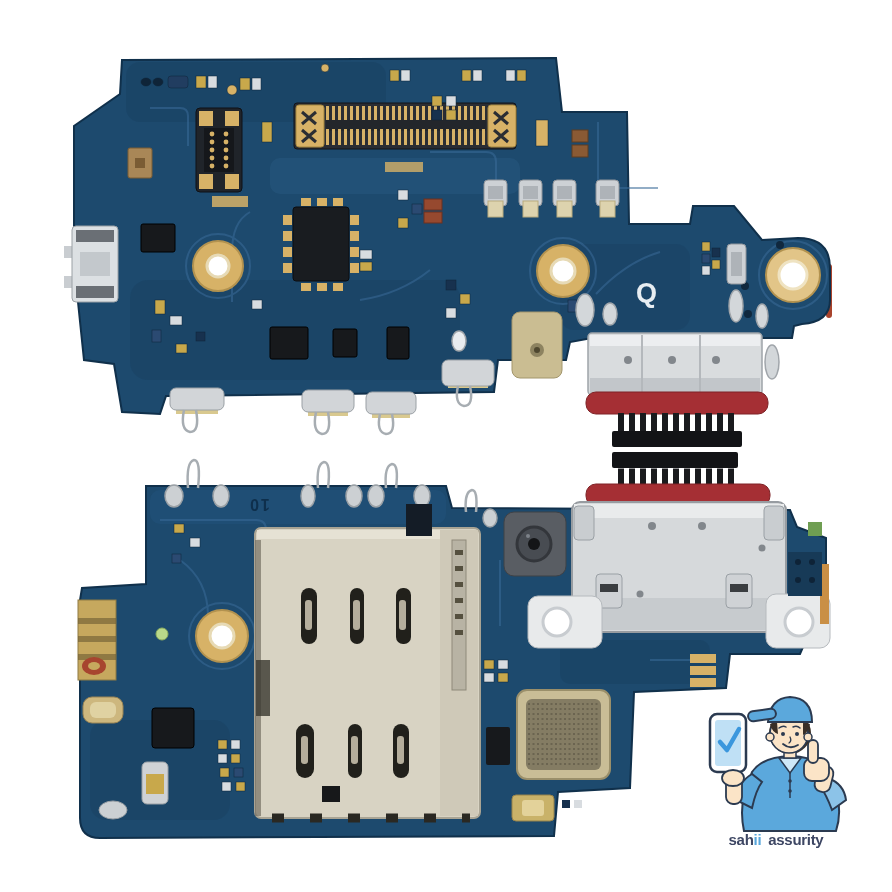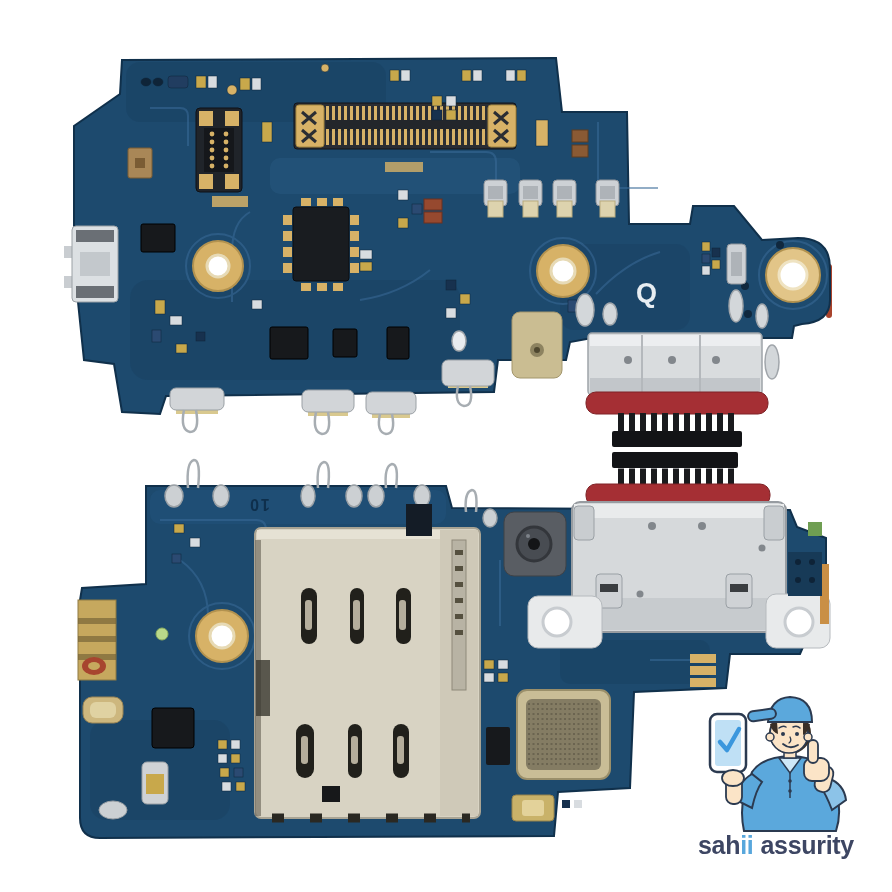--- a/index.html
+++ b/index.html
@@ -3,21 +3,21 @@
 <meta charset="utf-8">
 <style>
   html,body{margin:0;padding:0;background:#ffffff;}
   #stage{position:relative;width:892px;height:892px;background:#ffffff;overflow:hidden;
          font-family:"Liberation Sans",sans-serif;}
   #board-art{position:absolute;left:0;top:0;}
   .overlay{position:absolute;pointer-events:none;}
   #q-mark{left:636px;top:278px;font-size:27px;font-weight:600;color:#e7edf2;letter-spacing:1px;}
   #board-number{left:248px;top:495px;font-size:16px;font-weight:700;color:#0c2a45;
                 transform:rotate(180deg);opacity:.85;letter-spacing:2px;}
-  #wordmark{left:688px;top:831px;width:176px;text-align:center;font-size:25px;font-weight:800;
+  #wordmark{left:688px;top:831px;width:176px;text-align:center;font-size:15px;font-weight:800;
             letter-spacing:-0.3px;color:#3d4663;white-space:nowrap;}
   #wordmark .accent{color:#58a7dc;}
   #wordmark .w2{margin-left:7px;}
 </style>
 </head>
 <body>
 
 <div id="stage">
 
 <svg id="board-art" width="892" height="892" viewBox="0 0 892 892">

